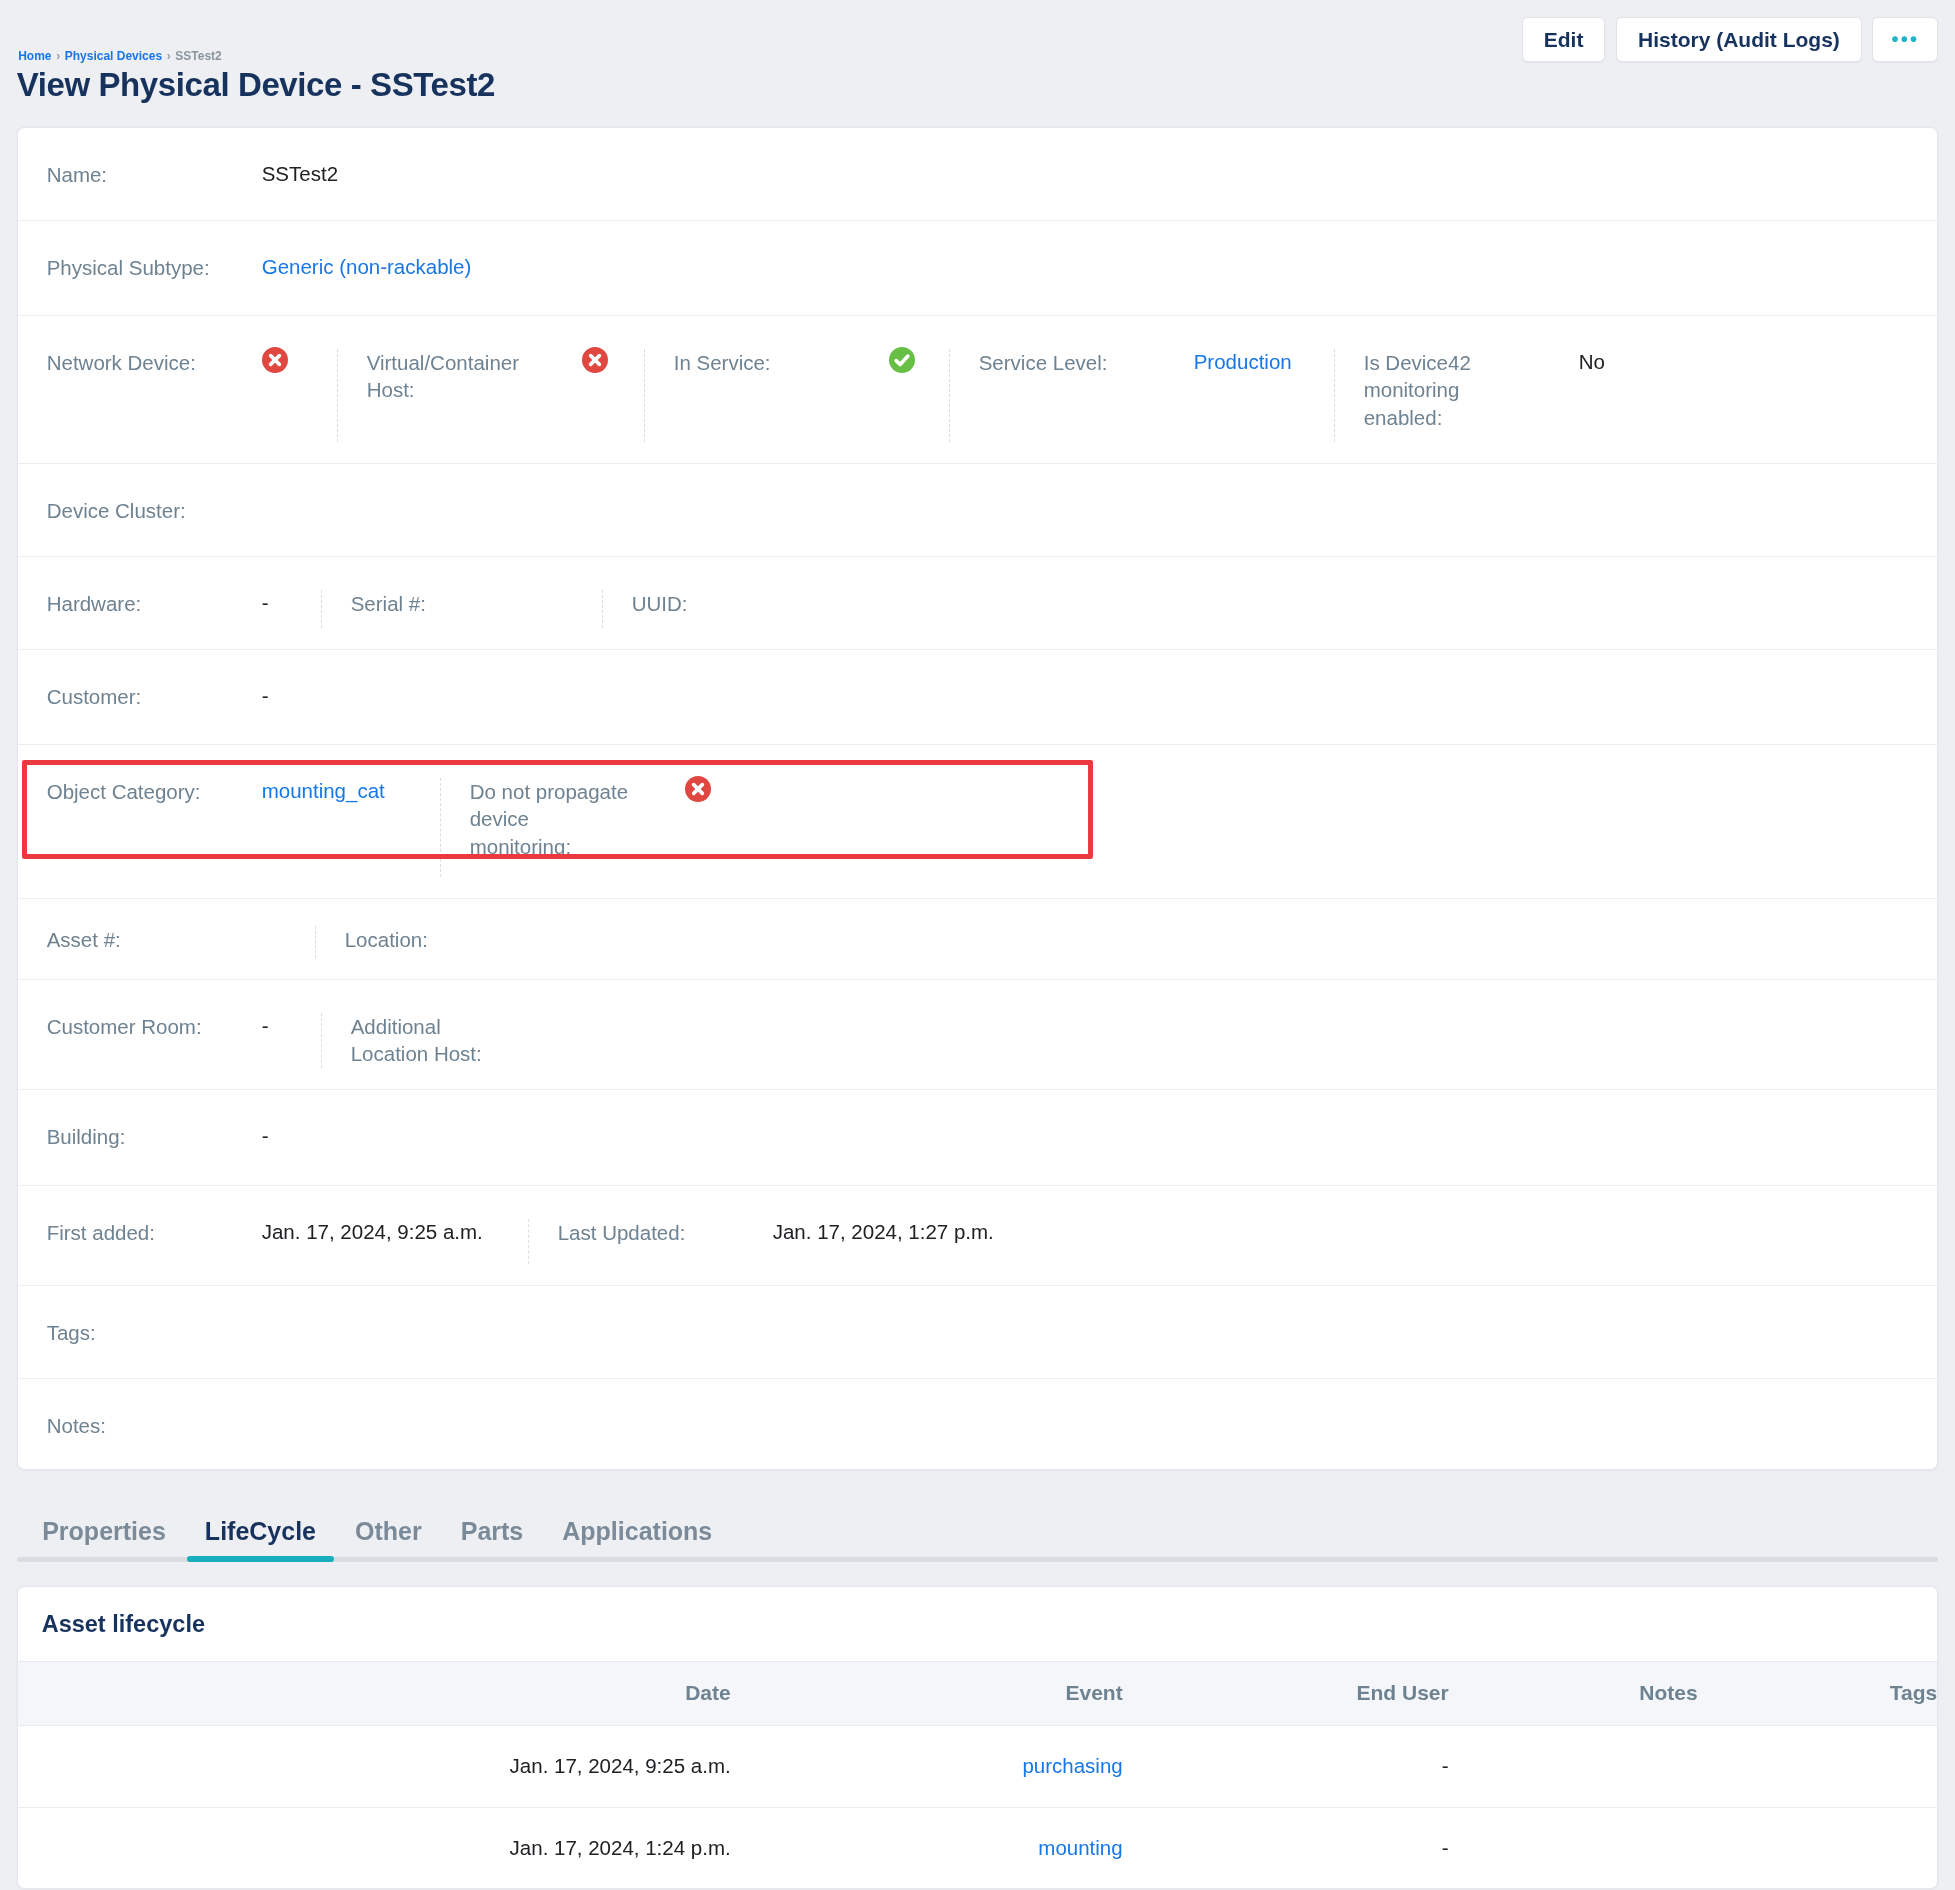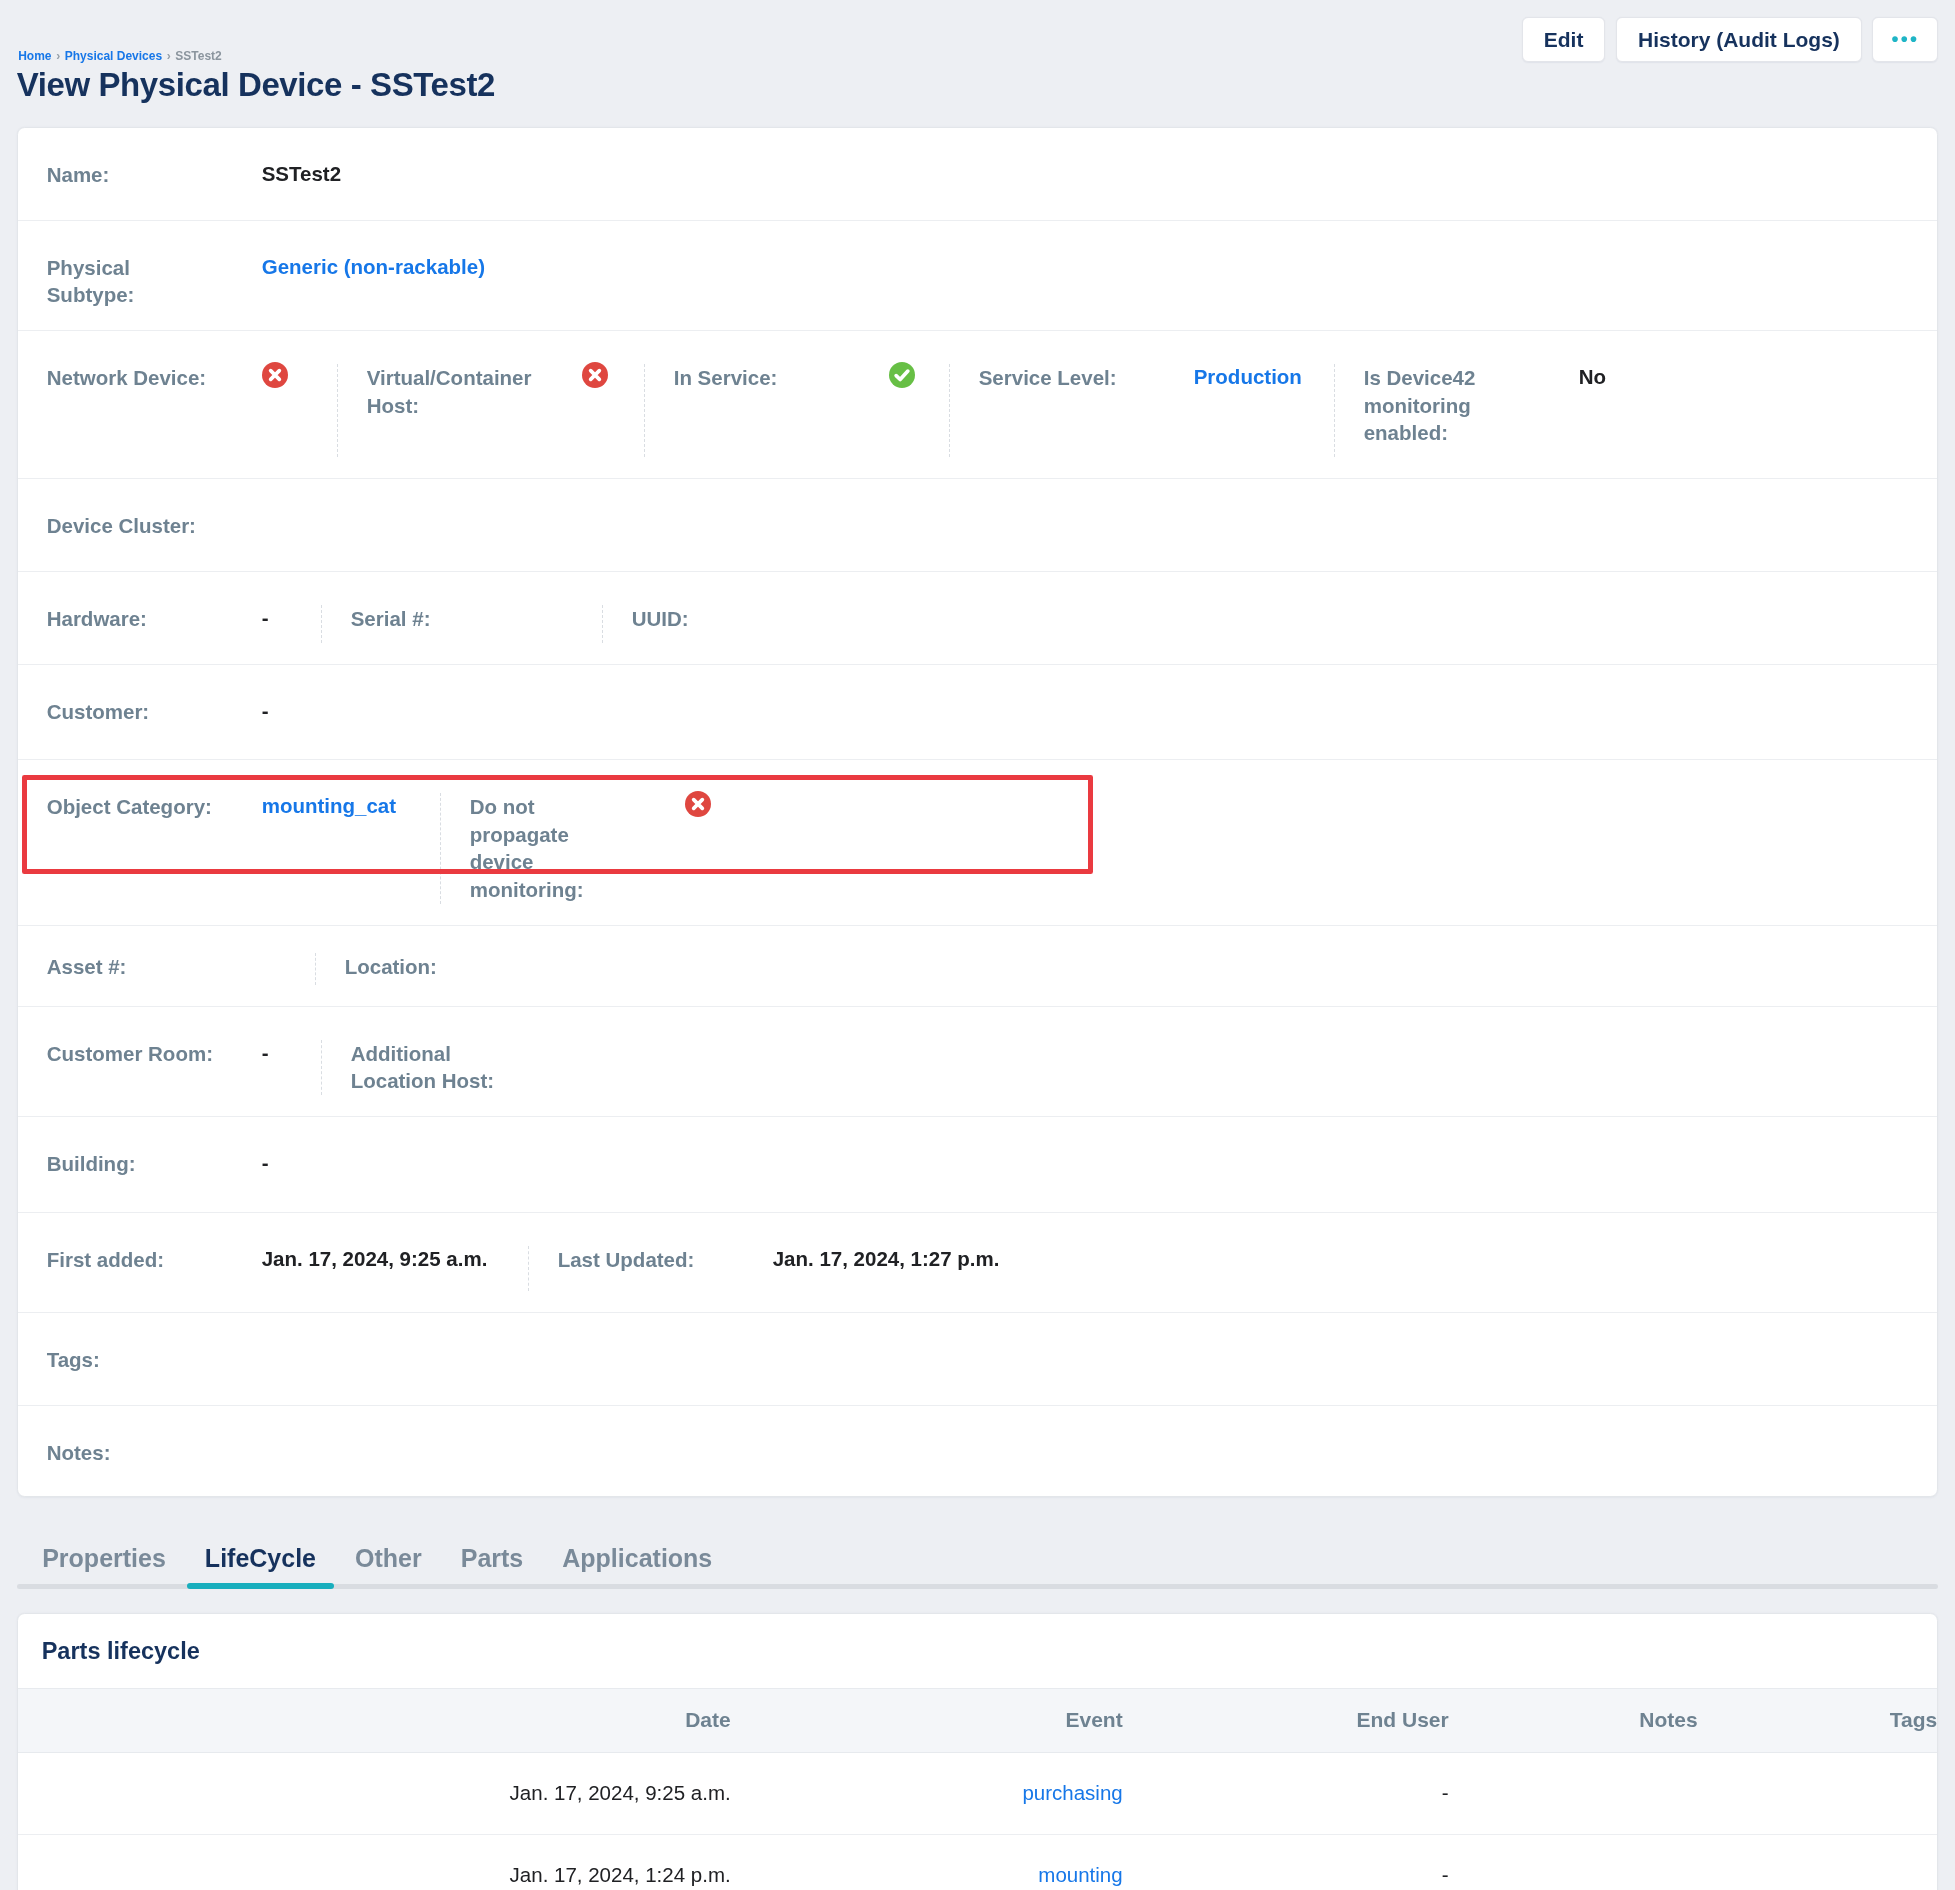--- a/index.html
+++ b/index.html
@@ -27,21 +27,21 @@
     padding:11.4px 21px; cursor:pointer; font-family:inherit; line-height:1;
   }
   .btn-more { color:#1fb5c6; font-size:20px; letter-spacing:2.3px; padding:11.4px 18px; line-height:1; }
 
   
   .card {
     background:#fff; border:0.8px solid #e3e6ea; border-radius:7.6px;
     box-shadow:0 0.8px 2.3px rgba(20,40,80,.05);
     overflow:hidden;
   }
-  .details-card { margin-top:23px;font-weight:bold; }
+  .details-card { margin-top:23px; }
 
   
   .row { display:grid; border-top:1.5px solid #eceef1; padding:33px 0 21px 0; position:relative; }
   .row:first-child { border-top:none; }
   .cell { display:flex; align-items:flex-start; padding-left:29px; }
   .cell.div { border-left:1.5px dashed #d9dde2; }
   .lbl { flex:0 0 215px; padding-right:46px; color:#6e8291; line-height:1.35; }
   .lbl.wide-txt { padding-right:33px; }
   .lbl.narrow-txt { padding-right:53px; }
   .val { color:#202124; line-height:1.3; }
@@ -266,21 +266,21 @@
       <div class="tab">Properties</div>
       <div class="tab active">LifeCycle</div>
       <div class="tab">Other</div>
       <div class="tab">Parts</div>
       <div class="tab">Applications</div>
     </div>
     <div class="baseline"></div>
   </div>
 
   <div class="card lc-card">
-    <div class="lc-title">Parts lifecycle</div>
+    <div class="lc-title">Asset lifecycle</div>
 
     <div class="lc-grid lc-head">
       <div class="lc-cell">Date</div>
       <div class="lc-cell">Event</div>
       <div class="lc-cell">End User</div>
       <div class="lc-cell">Notes</div>
       <div class="lc-cell">Tags</div>
     </div>
 
     <div class="lc-grid lc-row">

